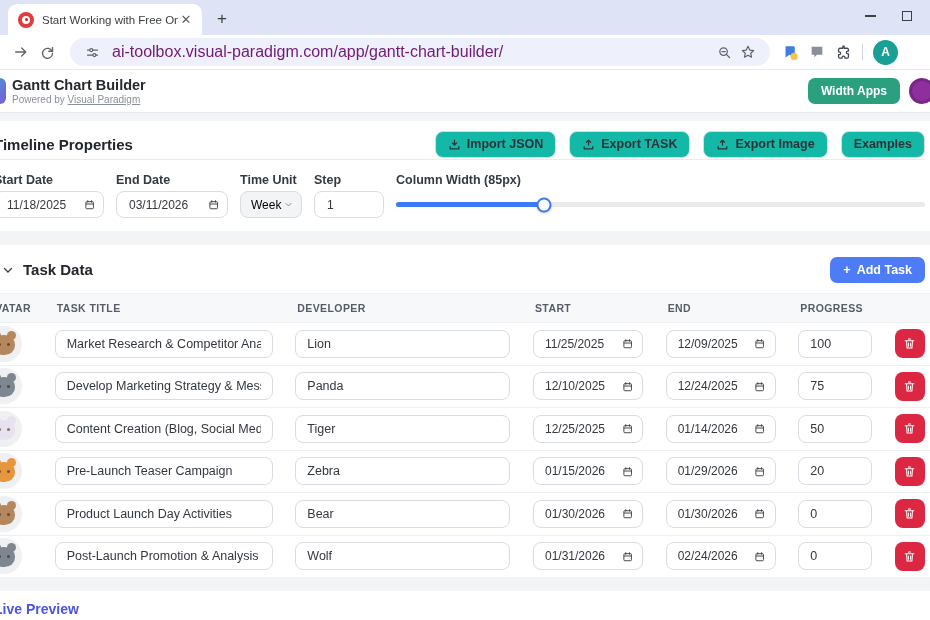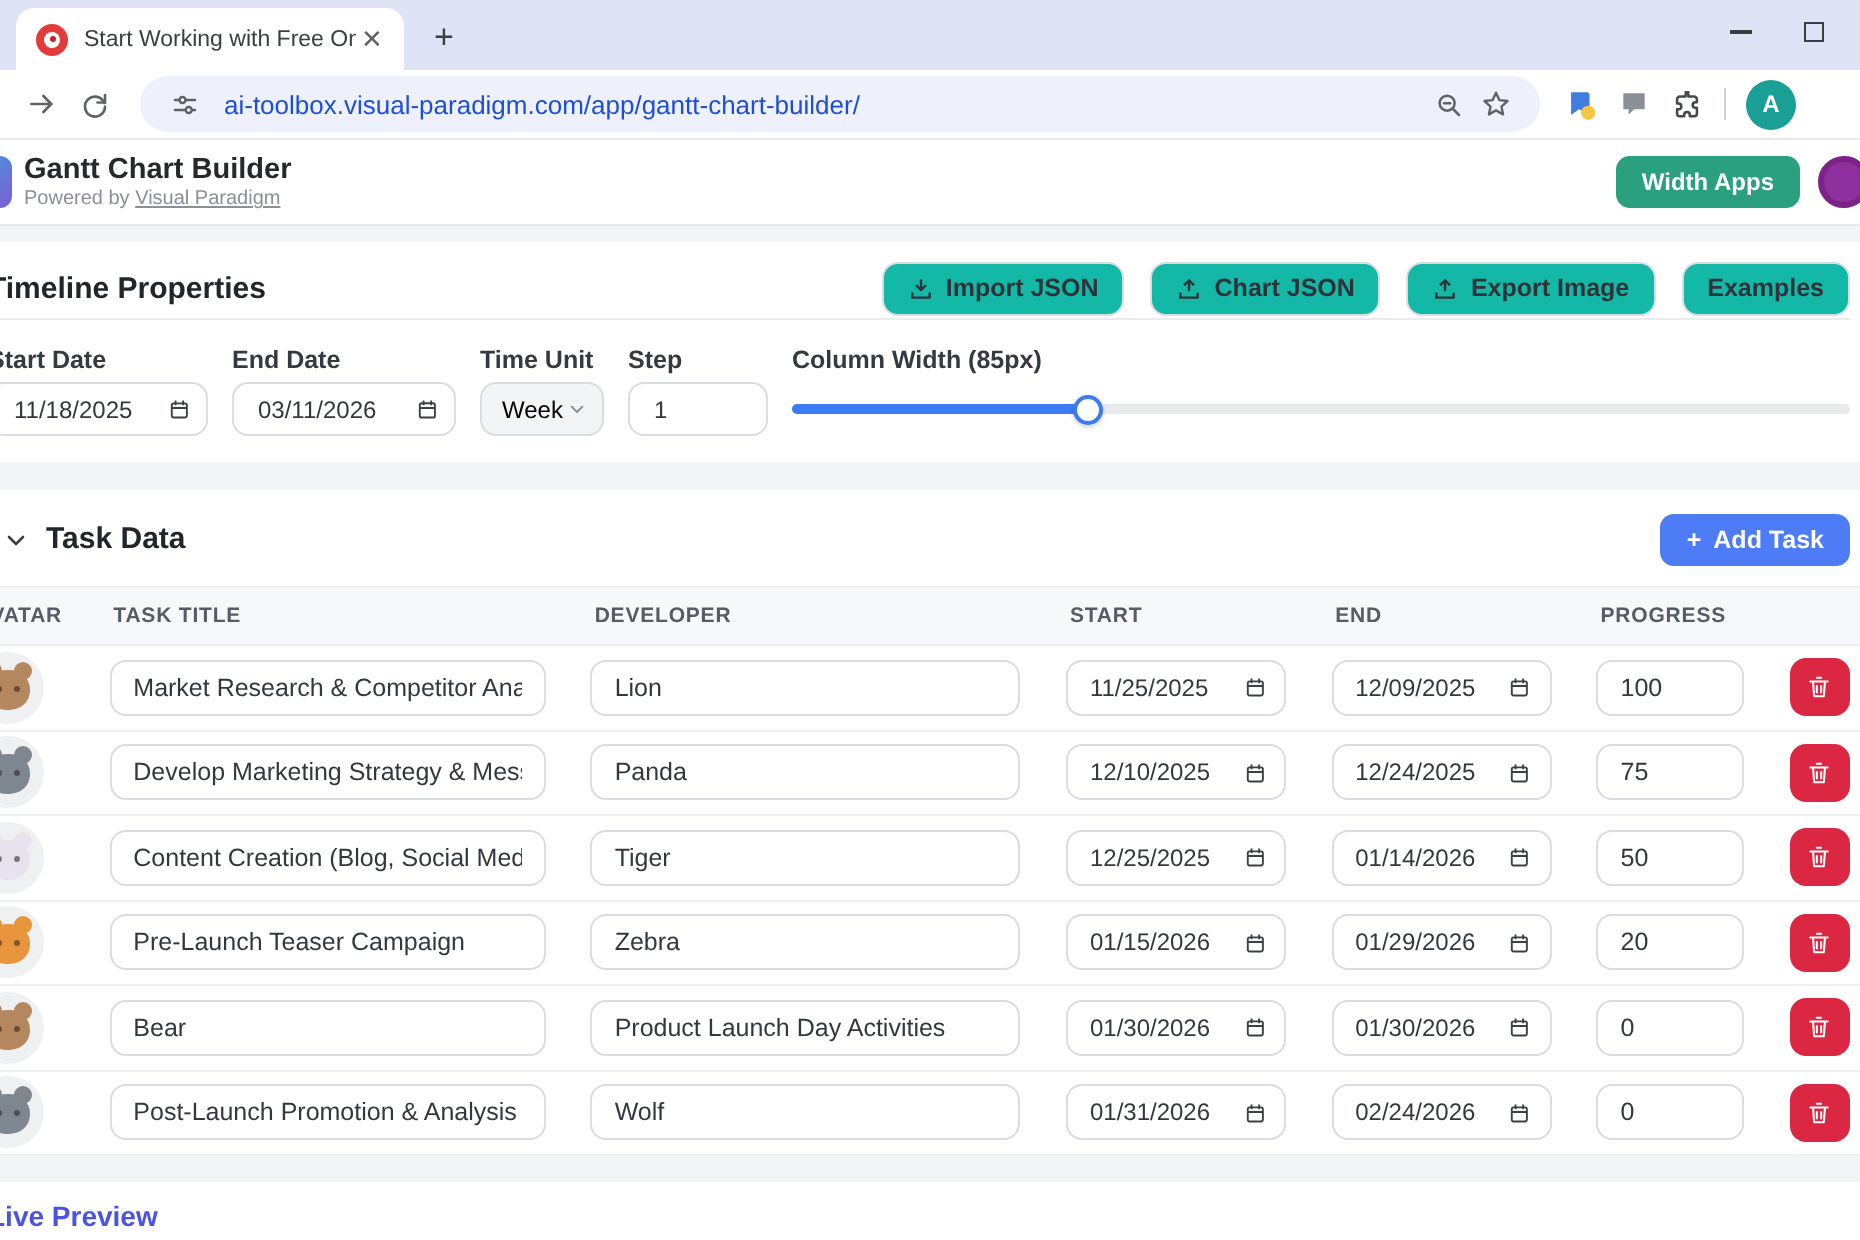--- a/index.html
+++ b/index.html
@@ -18,21 +18,21 @@
   .tab-close { width:16px; height:16px; color:#5f6368; font-size:13px; line-height:15px; text-align:center; border-radius:50%; flex:0 0 auto;}
   .newtab { width:24px; height:24px; margin:0 0 4px 8px; color:#3c4043; font-size:17px; line-height:23px; text-align:center; border-radius:50%; }
   .wincontrols { position:absolute; right:6px; top:0; height:32px; display:flex; align-items:center; gap:26px; padding-right:12px;}
   .win-min { width:11px; height:1.6px; background:#3c4043; }
   .win-max { width:10px; height:10px; border:1.6px solid #3c4043; }
 
   .toolbar { height:35px; background:#fff; display:flex; align-items:center; border-bottom:1px solid #e8eaef; flex:0 0 auto; padding:0 8px; }
   .nav-ic { width:26px; height:26px; display:flex; align-items:center; justify-content:center; color:#5f6368; border-radius:50%; flex:0 0 auto; }
   .omnibox { height:28px; background:#eef1fb; border-radius:14px; display:flex; align-items:center;
     margin-left:10px; width:700px; padding:0 10px; }
-  .url { font-size:13px; color:#1d4ed8; margin-left:8px; flex:1 1 auto; white-space:nowrap; overflow:hidden;}
+  .url { font-size:16px; color:#701a75; margin-left:8px; flex:1 1 auto; white-space:nowrap; overflow:hidden;}
   .omni-ic { width:24px; height:24px; display:flex; align-items:center; justify-content:center; color:#5f6368; flex:0 0 auto;}
   .ext-area { display:flex; align-items:center; gap:10px; margin-left:12px; }
   .vsep { width:1px; height:16px; background:#d0d4dc; }
   .profile { width:25px; height:25px; border-radius:50%; background:#199f95; color:#fff; font-size:12px; font-weight:bold;
     display:flex; align-items:center; justify-content:center; }
 
   
   .viewport { flex:1 1 auto; overflow:hidden; position:relative; }
   .page { width:976px; margin-left:-22px; background:#f3f4f5; min-height:100%; }
 
@@ -198,21 +198,21 @@
             <button class="tbtn">
               <svg width="13" height="13" viewBox="0 0 24 24" fill="none" stroke="#2d3339" stroke-width="2.2" stroke-linecap="round" stroke-linejoin="round">
                   <path d="M12 4v9m0 0l-4-4m4 4l4-4M4 16v4h16v-4"></path>
                 </svg>
               <span>Import JSON</span>
             </button>
             <button class="tbtn">
               <svg width="13" height="13" viewBox="0 0 24 24" fill="none" stroke="#2d3339" stroke-width="2.2" stroke-linecap="round" stroke-linejoin="round">
                   <path d="M12 13V4m0 0L8 8m4-4l4 4M4 16v4h16v-4"></path>
                 </svg>
-              <span>Chart JSON</span>
+              <span>Export TASK</span>
             </button>
             <button class="tbtn">
               <svg width="13" height="13" viewBox="0 0 24 24" fill="none" stroke="#2d3339" stroke-width="2.2" stroke-linecap="round" stroke-linejoin="round">
                   <path d="M12 13V4m0 0L8 8m4-4l4 4M4 16v4h16v-4"></path>
                 </svg>
               <span>Export Image</span>
             </button>
             <button class="tbtn">
               <span>Examples</span>
             </button>
@@ -436,22 +436,22 @@
 
   <div class="grid trow">
     <div>
                 <div class="avatar">
                   <span class="animal" style="background: rgb(181, 135, 95);">
                     <i></i>
                     <b></b>
                   </span>
                 </div>
               </div>
+    <div><input class="inp" value="Product Launch Day Activities" style=""></div>
     <div><input class="inp" value="Bear" style=""></div>
-    <div><input class="inp" value="Product Launch Day Activities" style=""></div>
     <div class="datebox">
       <input value="01/30/2026" style="">
       <svg width="13" height="13" viewBox="0 0 24 24" fill="none" stroke="#3c4043" stroke-width="2">
                   <rect x="4" y="6" width="16" height="15" rx="2"></rect>
                   <path d="M4 11h16M8 3v5M16 3v5"></path>
                 </svg>
     </div>
     <div class="datebox">
       <input value="01/30/2026" style="">
       <svg width="13" height="13" viewBox="0 0 24 24" fill="none" stroke="#3c4043" stroke-width="2">

